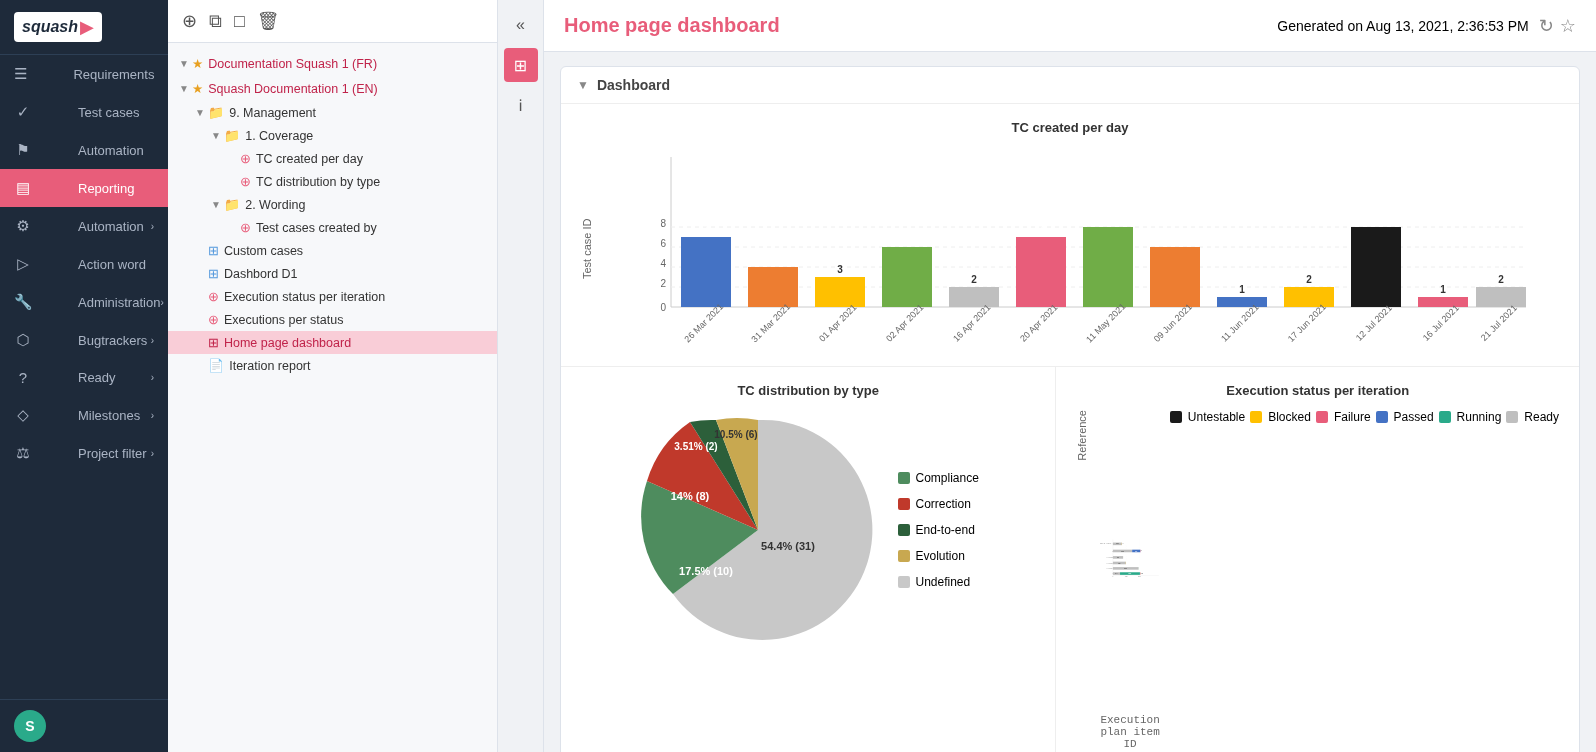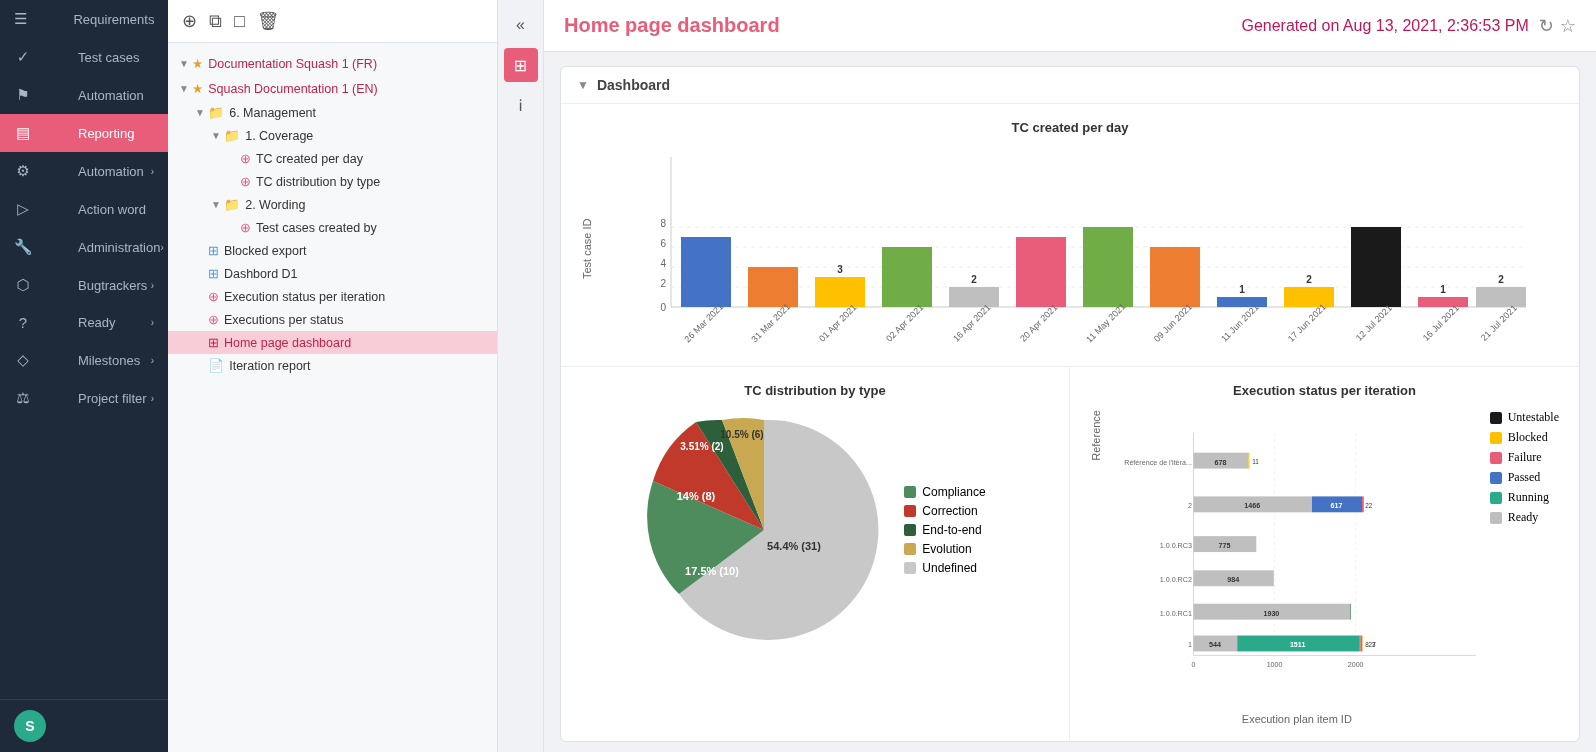--- a/index.html
+++ b/index.html
@@ -108,21 +108,21 @@
       overflow: hidden;
     }
     .main-header {
       display: flex; align-items: center; padding: 14px 20px;
       background: white; border-bottom: 1px solid #dde2ea;
     }
     .main-title {
       color: #e85d7a; font-size: 20px; font-weight: 600; flex: 1;
     }
     .header-meta {
-      color: #be185d; font-size: 16px; margin-right: 10px;
+      color: #000000; font-size: 14px; margin-right: 10px;
     }
     .header-icons { display: flex; gap: 6px; }
     .header-icon-btn {
       background: none; border: none; cursor: pointer; color: #888; font-size: 18px;
     }
 
     .dashboard-area {
       flex: 1; overflow-y: auto; padding: 14px 16px;
       background: #f0f2f5;
     }
@@ -140,35 +140,41 @@
       display: grid; grid-template-columns: 1fr; gap: 0;
     }
     .chart-title {
       text-align: center; font-weight: 600; font-size: 13px; color: #333; margin-bottom: 12px;
     }
 
     
     .pie-chart-area {
       display: flex; align-items: center; justify-content: center; gap: 20px;
     }
-    .pie-legend { display: flex; flex-direction: column; gap: 5px; font-size: 12px; }
+    .pie-legend { display: flex; flex-direction: column; gap: 12px; font-size: 12px; }
     .legend-item { display: flex; align-items: center; gap: 6px; }
     .legend-dot { width: 12px; height: 12px; border-radius: 2px; flex-shrink: 0; }
-    .exec-legend { display: flex; flex-direction: column; gap: 5px; font-size: 12px; font-family: Liberation Serif, serif; }
+    .exec-legend { display: flex; flex-direction: row; gap: 5px; font-size: 12px; }
 
     
     .y-axis-label {
       writing-mode: vertical-rl; transform: rotate(180deg);
       font-size: 11px; color: #666; text-align: center;
     }
   </style>
 </head>
 <body>
 
 <nav class="sidebar">
+  <div class="sidebar-logo">
+    <div class="logo-box">
+      <span class="logo-text">squash</span>
+      <span class="logo-icon">▶</span>
+    </div>
+  </div>
 
   <div class="nav-item">
     <span class="nav-icon">☰</span>
     <span class="nav-label">Requirements</span>
   </div>
   <div class="nav-item">
     <span class="nav-icon">✓</span>
     <span class="nav-label">Test cases</span>
   </div>
   <div class="nav-item">
@@ -238,21 +244,21 @@
 
     <div class="project-row">
       <span style="width:16px;text-align:center;color:#888;font-size:10px">▼</span>
       <span class="project-star">★</span>
       <span>Squash Documentation 1 (EN)</span>
     </div>
 
     <div class="tree-node" style="padding-left:24px;">
       <span class="tree-toggle">▼</span>
       <span class="tree-icon">📁</span>
-      <span class="tree-label">6. Management</span>
+      <span class="tree-label">9. Management</span>
     </div>
 
     <div class="tree-node" style="padding-left:40px;">
       <span class="tree-toggle">▼</span>
       <span class="tree-icon">📁</span>
       <span class="tree-label">1. Coverage</span>
     </div>
 
     <div class="tree-node" style="padding-left:56px;">
       <span class="tree-toggle" style="width:16px"></span>
@@ -274,21 +280,21 @@
 
     <div class="tree-node" style="padding-left:56px;">
       <span class="tree-toggle" style="width:16px"></span>
       <span class="tree-icon" style="color:#e85d7a">⊕</span>
       <span class="tree-label">Test cases created by</span>
     </div>
 
     <div class="tree-node" style="padding-left:24px;">
       <span class="tree-toggle" style="width:16px"></span>
       <span class="tree-icon" style="color:#5599dd">⊞</span>
-      <span class="tree-label">Blocked export</span>
+      <span class="tree-label">Custom cases</span>
     </div>
 
     <div class="tree-node" style="padding-left:24px;">
       <span class="tree-toggle" style="width:16px"></span>
       <span class="tree-icon" style="color:#5599dd">⊞</span>
       <span class="tree-label">Dashbord D1</span>
     </div>
 
     <div class="tree-node" style="padding-left:24px;">
       <span class="tree-toggle" style="width:16px"></span>
@@ -464,21 +470,21 @@
                   <span>Undefined</span>
                 </div>
               </div>
             </div>
           </div>
 
           <div style="padding:16px 20px;">
             <div class="chart-title">Execution status per iteration</div>
             <div style="display:flex; gap:10px; align-items:flex-start;">
               <div class="y-axis-label" style="font-size:11px; width:14px;">Reference</div>
-              <div style="flex:1;">
+              <div style="flex:1;font-family:Liberation Mono, monospace;">
                 <svg viewBox="0 0 460 340" width="100%" height="300">
 
                   <line x1="100" y1="10" x2="100" y2="290" stroke="#ccc" stroke-width="1"></line>
                   <line x1="100" y1="290" x2="455" y2="290" stroke="#ccc" stroke-width="1"></line>
 
                   <text x="100" y="305" text-anchor="middle" font-size="9" fill="#666">0</text>
                   <text x="202" y="305" text-anchor="middle" font-size="9" fill="#666">1000</text>
                   <text x="304" y="305" text-anchor="middle" font-size="9" fill="#666">2000</text>
 
                   <line x1="202" y1="10" x2="202" y2="290" stroke="#eee" stroke-width="1" stroke-dasharray="4,4"></line>

